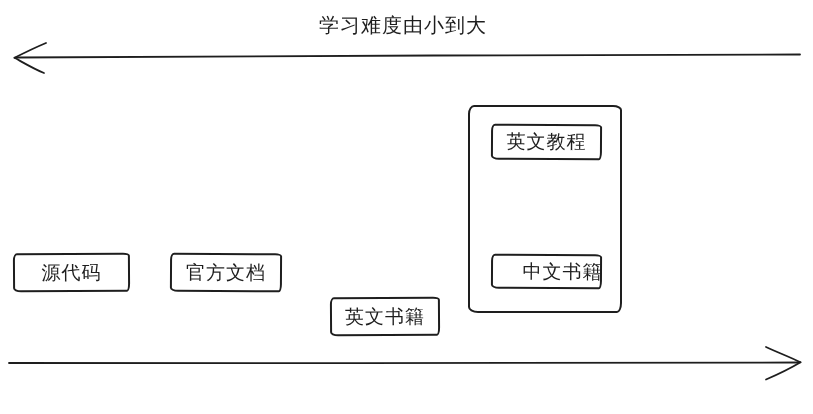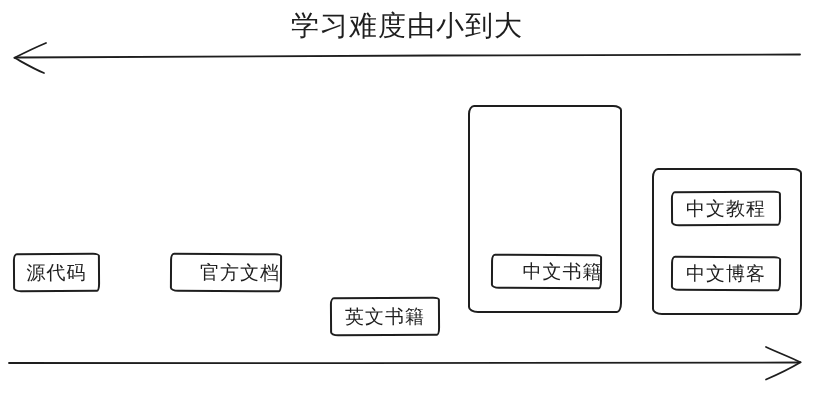--- a/index.html
+++ b/index.html
@@ -14,25 +14,26 @@
   }
   .canvas {
     position: relative;
     width: 813px;
     height: 414px;
     background: var(--bg);
     overflow: hidden;
   }
   .axis-label {
     position: absolute;
-    font-size: 28px;
+    font-size: 20px;
     line-height: 23px;
     letter-spacing: 1px;
     color: var(--stroke);
     white-space: nowrap;
+    margin-left: 28px;
   }
   .top-label { left: 291px; top: 14px; }
   .bottom-label { left: 311px; top: 379px; }
   .arrows {
     position: absolute;
     left: 0; top: 0;
     width: 813px; height: 414px;
     color: var(--stroke);
   }
   .arrows path {
@@ -56,22 +57,22 @@
   }
   .tilt-a { transform: rotate(-0.35deg); }
   .tilt-b { transform: rotate(0.3deg); }
   .group {
     position: absolute;
     background: var(--bg);
     border: 2px solid var(--stroke);
     border-radius: 6px 9px 5px 10px / 9px 5px 10px 6px;
   }
   
-  .box-source   { left: 13px;  top: 253px; width: 87px; height: 39px; }
-  .box-official { left: 170px; top: 253px; width: 112px; height: 39px; justify-content: flex-end; }
+  .box-source   { left: 13px;  top: 253px; width: 117px; height: 39px; }
+  .box-official { left: 170px; top: 253px; width: 112px; height: 39px; }
   .box-enbooks  { left: 330px; top: 253px; width: 110px; height: 39px; margin-top: 44px; }
   
   .group-en { left: 468px; top: 105px; width: 154px; height: 208px; }
   .group-en .g1 { left: 21px; top: 17px;  width: 111px; height: 36px; }
   .group-en .g2 { left: 21px; top: 84px;  width: 111px; height: 35px; }
   .group-en .g3 { left: 21px; top: 147px; width: 111px; height: 35px; padding-left: 32px; }
   
   .group-cn { left: 652px; top: 168px; width: 150px; height: 147px; }
   .group-cn .g1 { left: 17px; top: 21px; width: 110px; height: 35px; }
   .group-cn .g2 { left: 17px; top: 86px; width: 110px; height: 35px; }
@@ -104,28 +105,23 @@
 
   <div class="sbox box-official tilt-b">
     <span>官方文档</span>
   </div>
 
   <div class="sbox box-enbooks tilt-a">
     <span>英文书籍</span>
   </div>
 
   <div class="group group-en">
+    <div class="sbox g1 tilt-b">
+      <span>英文教程</span>
+    </div>
     <div class="sbox g3 tilt-b">
       <span>中文书籍</span>
     </div>
   </div>
 
-  <div class="group group-cn">
-    <div class="sbox g1 tilt-a">
-      <span>中文教程</span>
-    </div>
-    <div class="sbox g2 tilt-b">
-      <span>中文博客</span>
-    </div>
-  </div>
 
 
 </div>
 
 </body></html>

